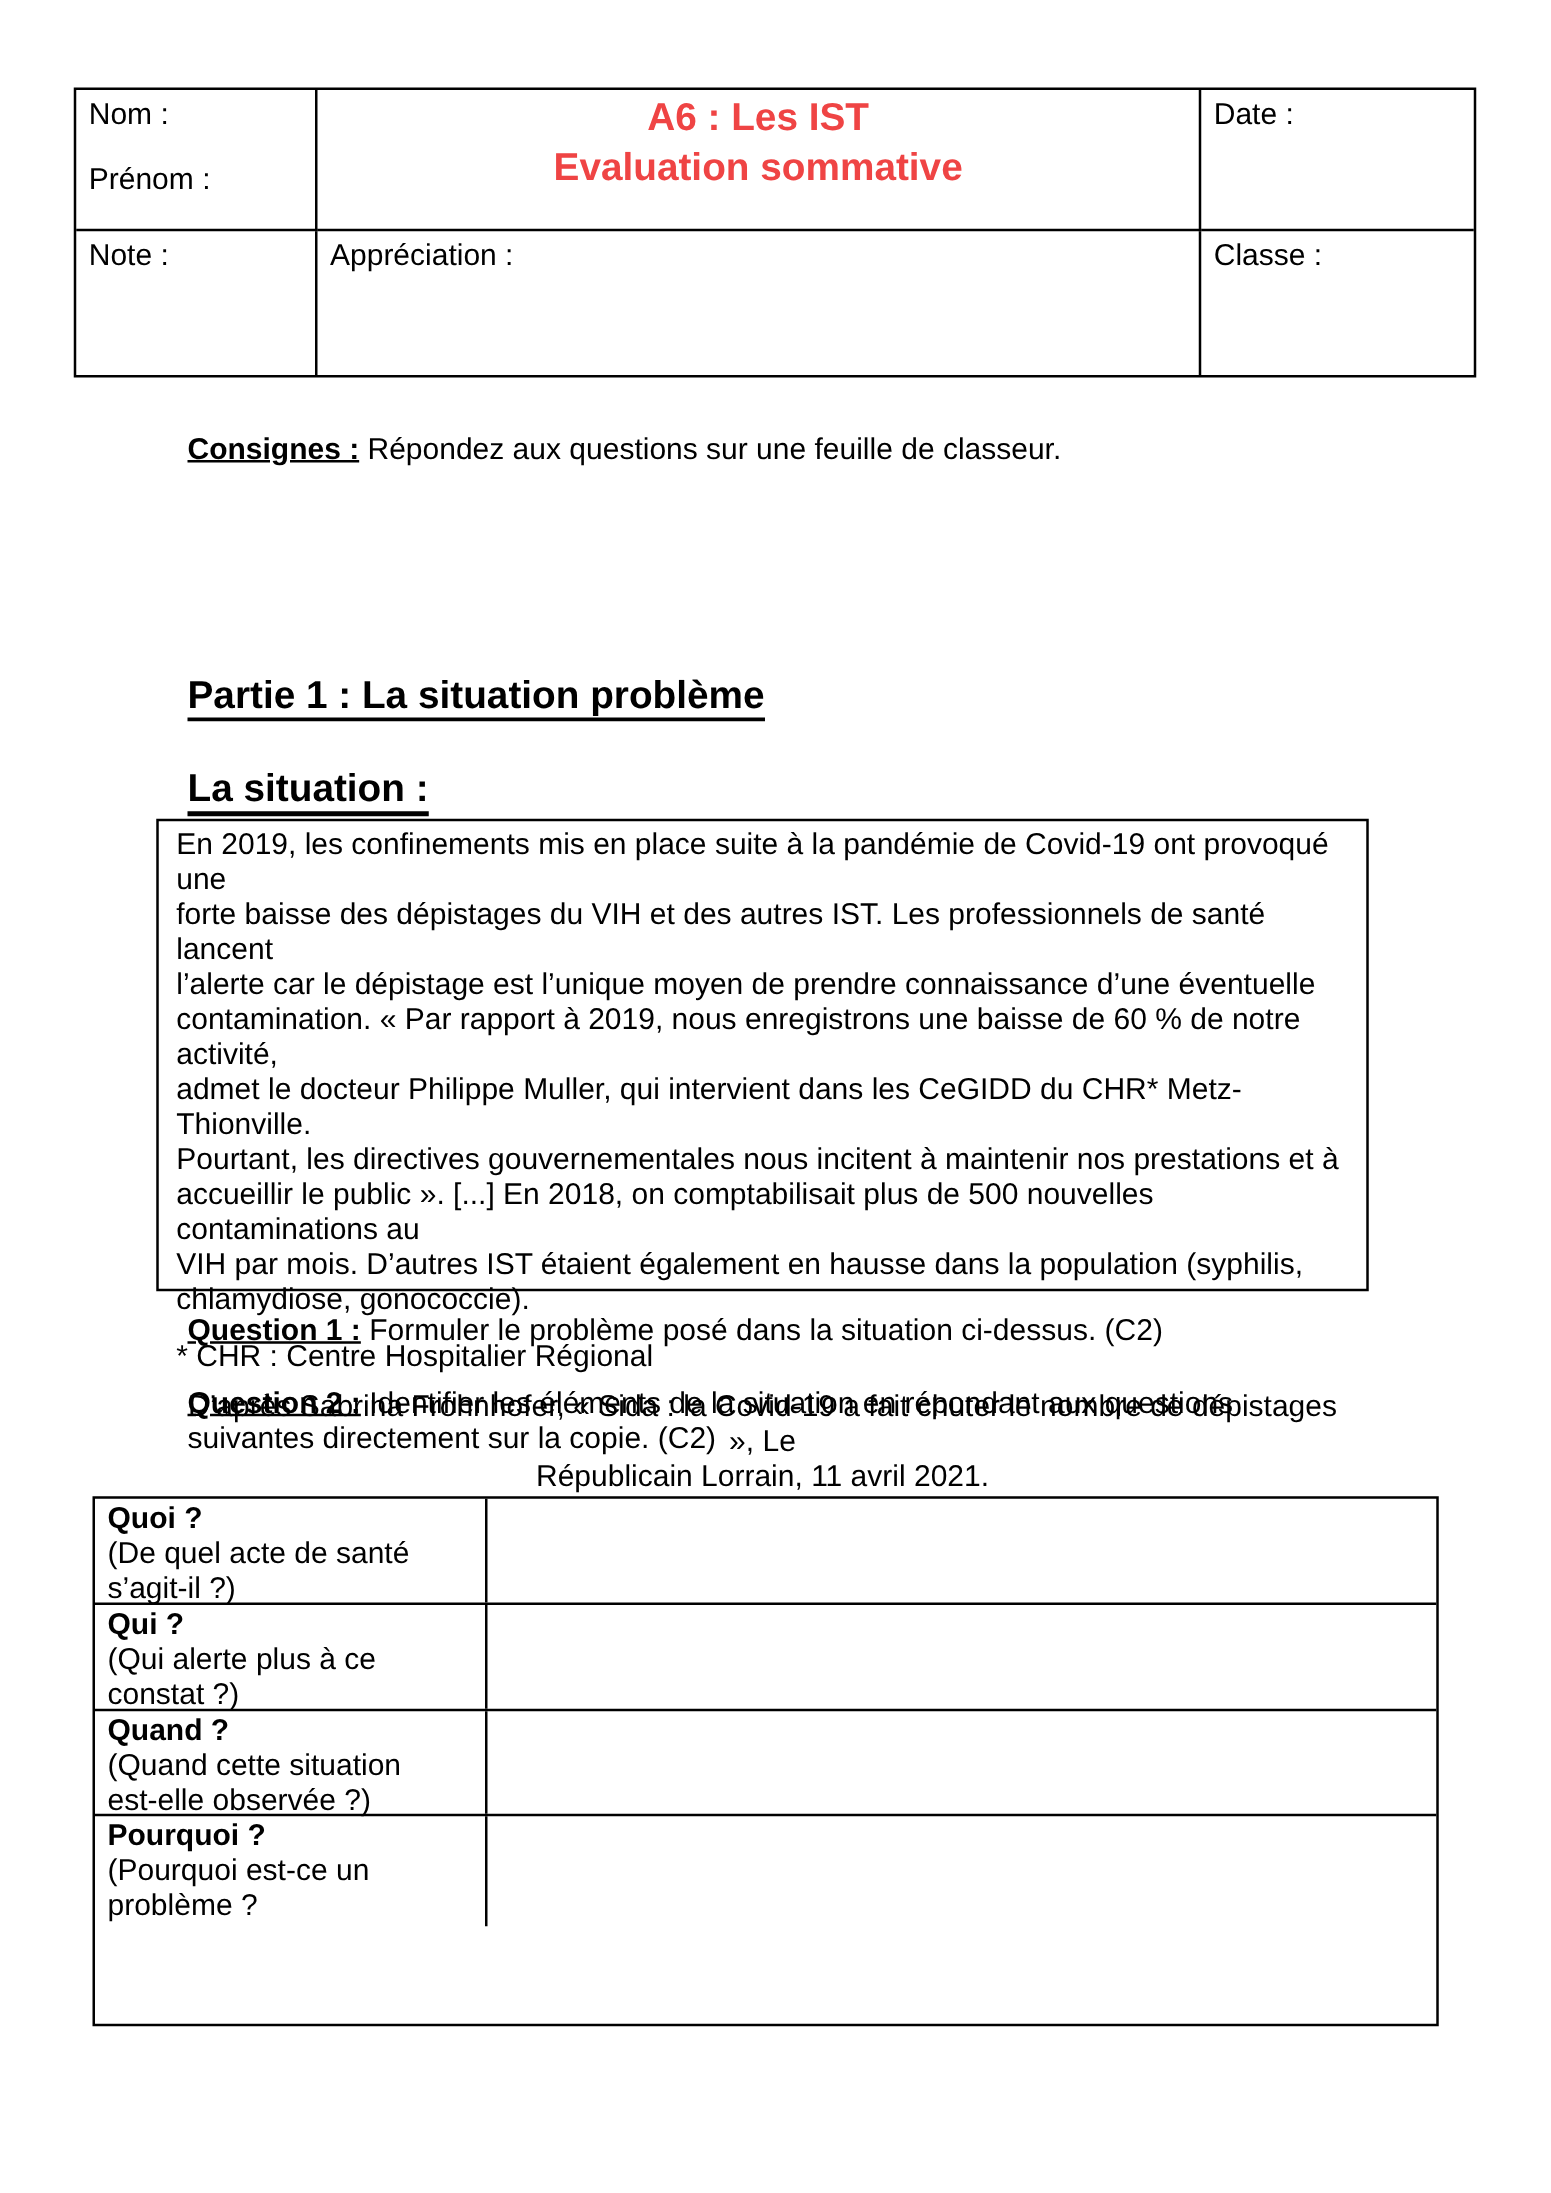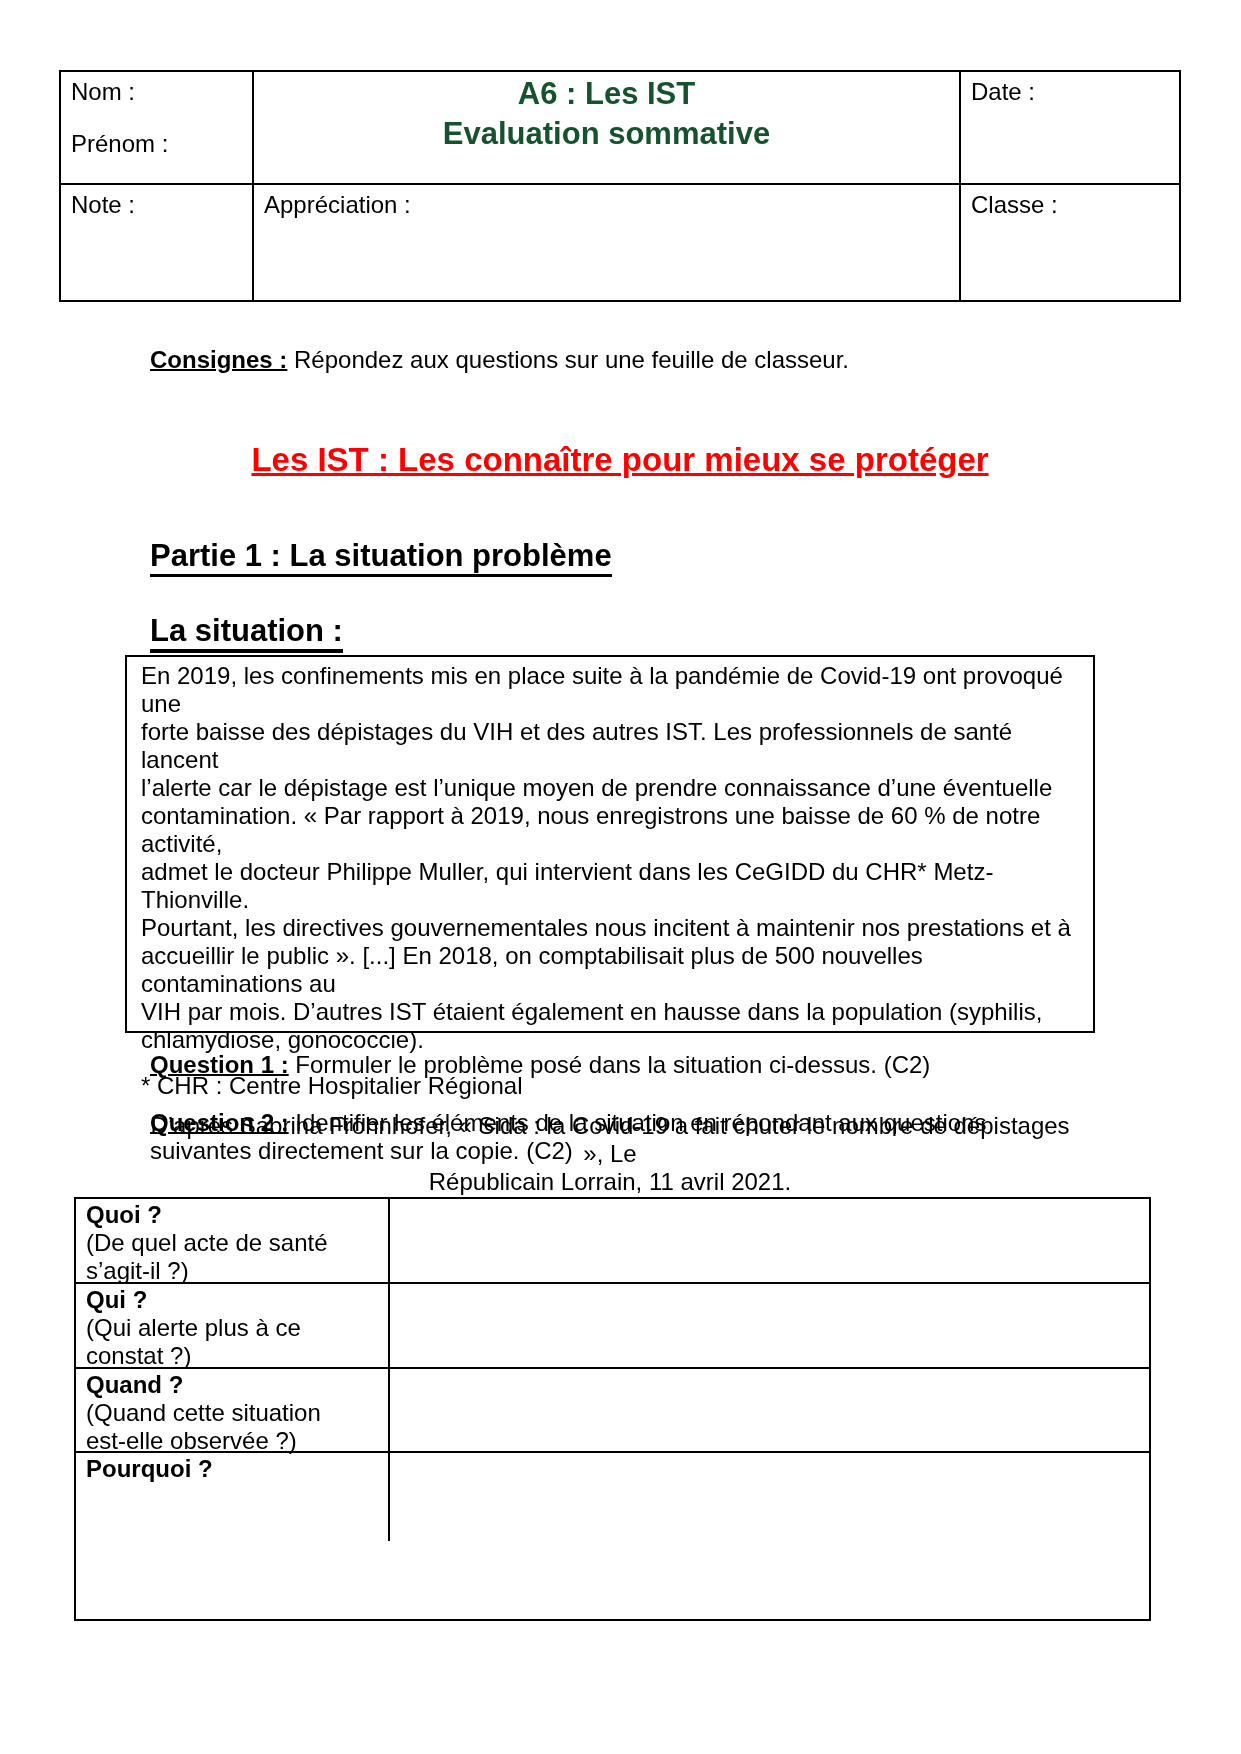--- a/index.html
+++ b/index.html
@@ -20,21 +20,21 @@
   .ht-row{display:flex;box-sizing:border-box;}
   .ht-row.r1{height:113px;}
   .ht-row.r2{height:115px;}
   .ht-cell{box-sizing:border-box;border-right:2px solid #000;padding:6px 10px;font-size:24px;line-height:28px;}
   .ht-cell.c1{width:193px;}
   .ht-cell.c2{width:707px;}
   .ht-cell.c3{width:218px;border-right:none;}
   .ht-row.r1 .ht-cell{border-bottom:2px solid #000;}
   .prenom{margin-top:24px;}
   .ht-title{
-    text-align:center;color:#14532d;font-weight:bold;
+    text-align:center;color:#ef4444;font-weight:bold;
     font-size:31px;line-height:40px;padding-top:2px;
   }
   
   .body-text{position:absolute;left:150px;font-size:24px;line-height:28px;margin:0;}
   .lbl-underline{font-weight:bold;text-decoration:underline;text-decoration-thickness:2px;}
   .pre{white-space:pre-line;}
   .main-title{
     position:absolute;left:59px;top:440px;width:1122px;
     text-align:center;color:#FF0000;font-weight:bold;
     font-size:33px;line-height:40px;margin:0;
@@ -103,21 +103,20 @@
         <div>Appréciation :</div>
       </div>
       <div class="ht-cell c3">
         <div>Classe :</div>
       </div>
     </div>
   </div>
 
   <p class="body-text" style="top:346px;"><span class="lbl-underline">Consignes :</span><span> Répondez aux questions sur une feuille de classeur.</span></p>
 
-  <p class="main-title"><span>Les IST : Les connaître pour mieux se protéger</span></p>
 
   <h2 class="h-part"><span>Partie 1 : La situation problème</span></h2>
 
   <h3 class="h-sit"><span>La situation :</span></h3>
 
   <div class="sbox">
     <p class="para pre">En 2019, les confinements mis en place suite à la pandémie de Covid-19 ont provoqué une
 forte baisse des dépistages du VIH et des autres IST. Les professionnels de santé lancent
 l’alerte car le dépistage est l’unique moyen de prendre connaissance d’une éventuelle
 contamination. « Par rapport à 2019, nous enregistrons une baisse de 60 % de notre activité,
@@ -157,18 +156,20 @@
       <div class="qt-label">
         <b>Quand ?</b>
         <div class="pre">(Quand cette situation
 est-elle observée ?)</div>
       </div>
       <div class="qt-answer"></div>
     </div>
     <div class="qt-row r4">
       <div class="qt-label">
         <b>Pourquoi ?</b>
+        <div class="pre">(Pourquoi est-ce un
+problème ?</div>
       </div>
       <div class="qt-answer"></div>
     </div>
   </div>
 
 </div>
 
 </body></html>

